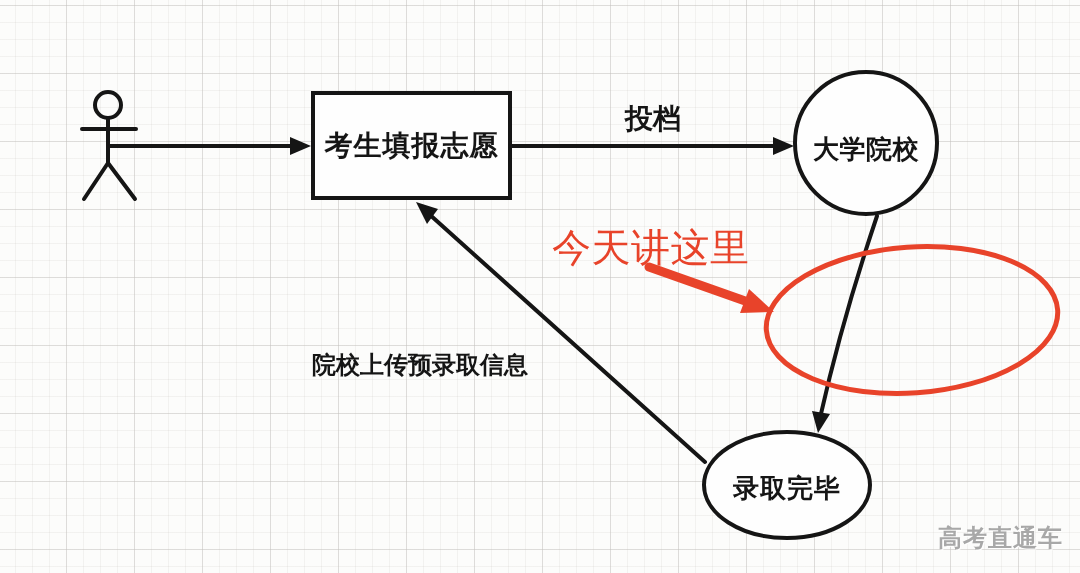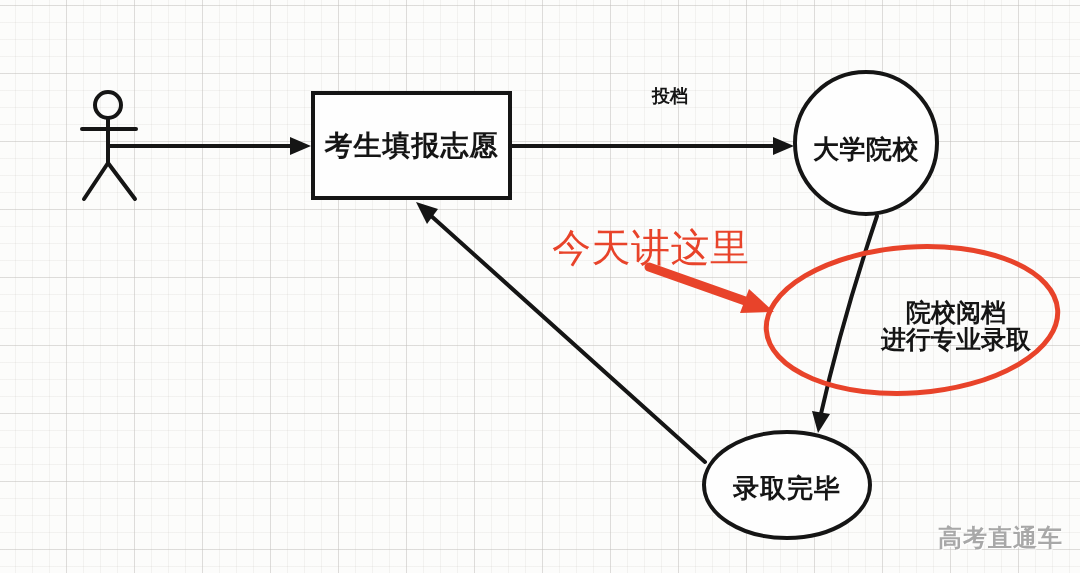--- a/index.html
+++ b/index.html
@@ -20,21 +20,21 @@
   svg.layer{position:absolute;left:0;top:0;}
   .ink-stroke{stroke:var(--ink,#151515);fill:none;}
   .ink-fill{fill:var(--ink,#151515);stroke:none;}
   .node-fill{fill:#fefefe;}
   .red-stroke{stroke:var(--accent-red,#e8432a);fill:none;}
   .red-fill{fill:var(--accent-red,#e8432a);stroke:none;}
   .label{position:absolute;color:var(--ink,#151515);font-weight:700;white-space:nowrap;}
   .centered{display:flex;align-items:center;justify-content:center;}
   #actor-label{left:34px;top:212px;font-size:25px;letter-spacing:.5px;}
   #box-label{left:313px;top:93px;width:197px;height:105px;font-size:28px;letter-spacing:1px;}
-  #toudang-label{left:618px;top:84px;width:70px;font-size:18px;text-align:right;}
+  #toudang-label{left:618px;top:100px;width:70px;font-size:28px;text-align:center;}
   #university-label{left:794px;top:132px;width:144px;font-size:26px;text-align:center;letter-spacing:.5px;}
   #red-note{left:552px;top:221px;font-size:39px;font-weight:500;color:var(--accent-red,#e8432a);letter-spacing:.5px;}
   #highlight-text{left:866px;top:299px;width:180px;font-size:25px;line-height:27px;text-align:center;}
   #upload-note{left:300px;top:351px;width:240px;font-size:24px;line-height:27px;text-align:center;}
   #admission-label{left:714px;top:471px;width:146px;font-size:26px;text-align:center;letter-spacing:1px;}
   #watermark{left:938px;top:522px;font-size:24px;color:var(--watermark-gray,#a8a8a8);letter-spacing:1px;text-shadow:1px 1px 0 #ffffff;}
 </style>
 </head>
 <body>
 
@@ -85,26 +85,22 @@
 
 
   <div id="box-label" class="label centered">考生填报志愿</div>
 
   <div id="toudang-label" class="label">投档</div>
 
   <div id="university-label" class="label">大学院校</div>
 
   <div id="red-note" class="label">今天讲这里</div>
 
-  <div id="highlight-text" class="label">
-    <span>院校阅档</span><br>
-    <span>进行专业录取</span>
-  </div>
 
   <div id="upload-note" class="label">
-    <br>
+    <span>院校上传预录取信息</span><br>
   </div>
 
   <div id="watermark" class="label">高考直通车</div>
 
   <div id="admission-label" class="label">录取完毕</div>
 
 </div>
 
 </body></html>

